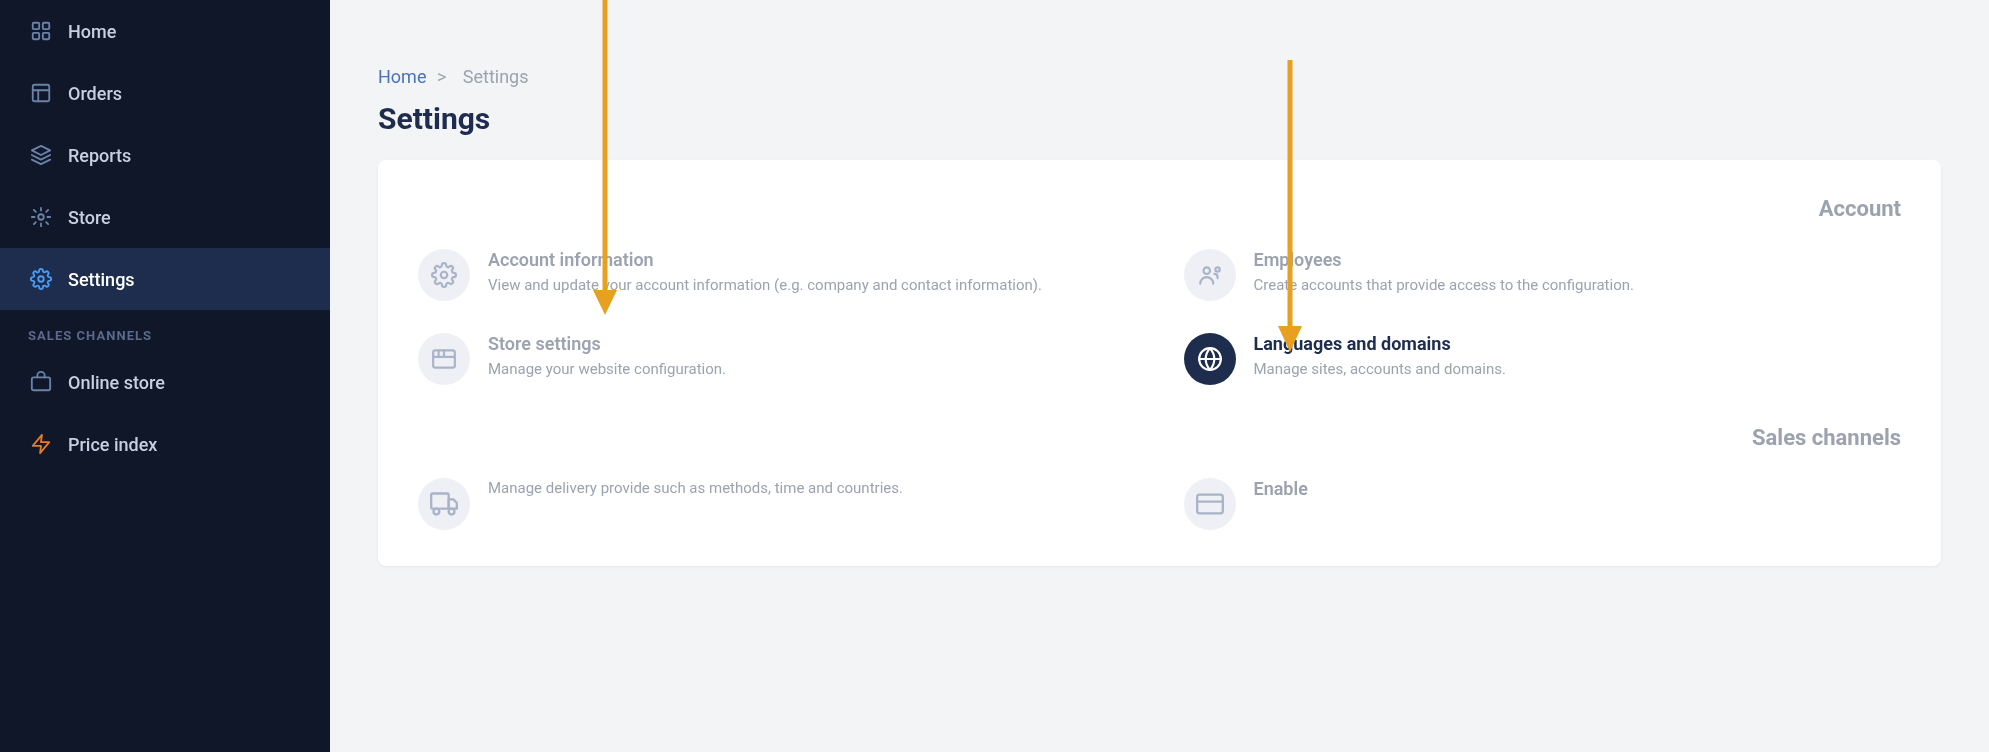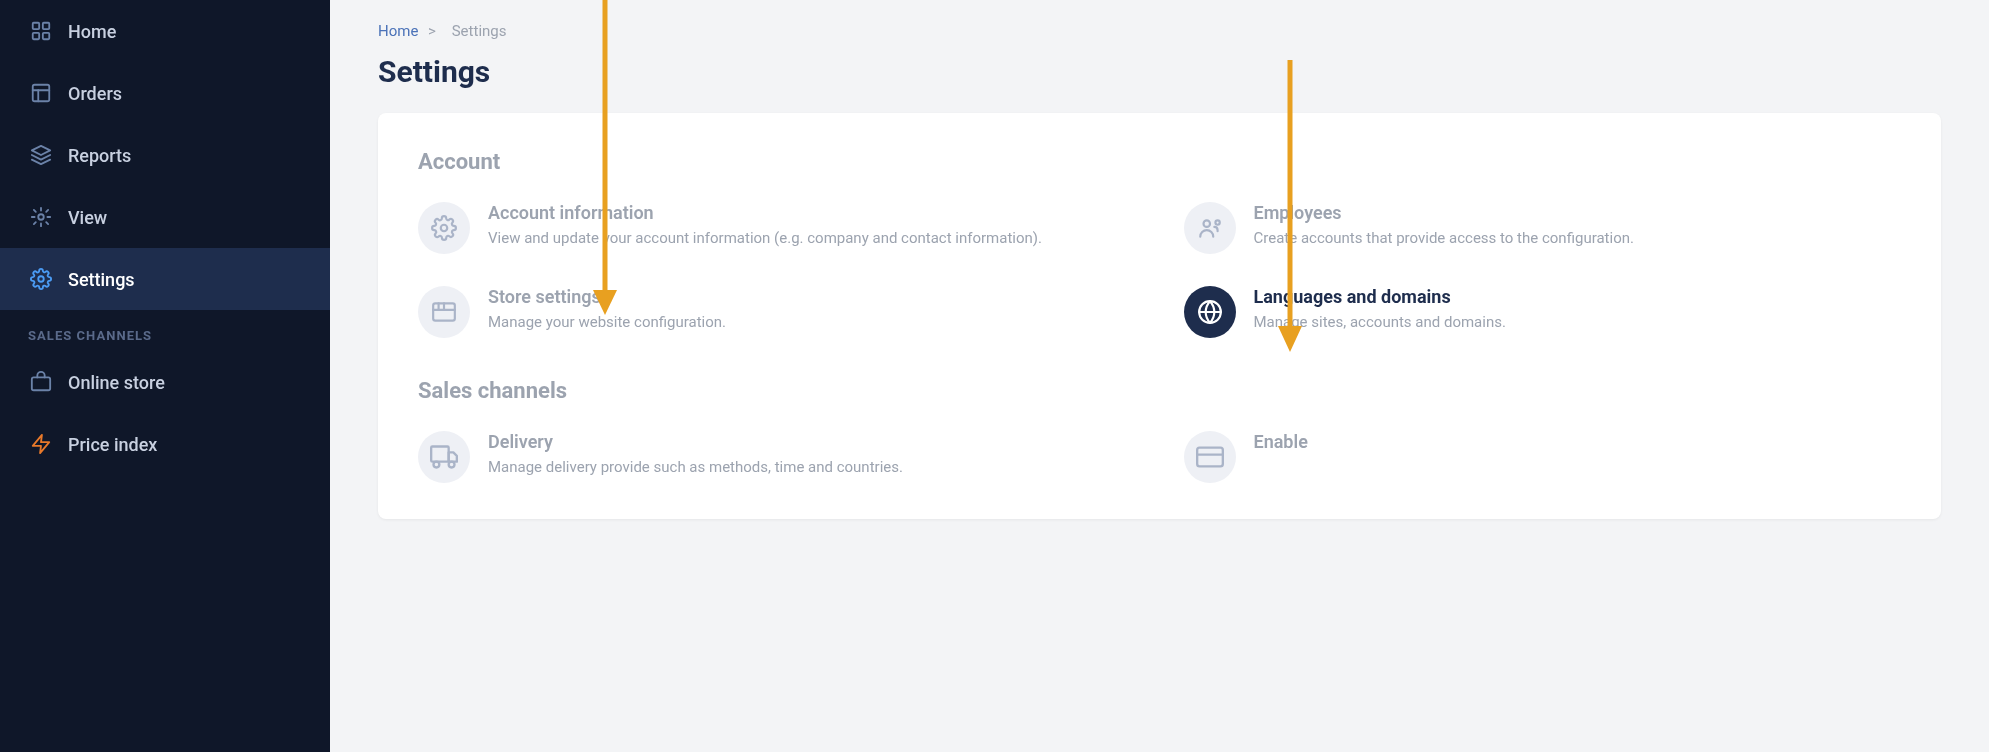--- a/index.html
+++ b/index.html
@@ -62,22 +62,23 @@
     
     .main {
       flex: 1;
       background: #f3f4f6;
       overflow-y: auto;
       position: relative;
     }
 
     .breadcrumb {
       padding: 22px 48px 6px;
-      font-size: 15px;
+      font-size: 18px;
       color: #6b7280;
+      margin-top: 44px;
     }
     .breadcrumb a {
       color: #4b72b8;
       text-decoration: none;
     }
     .breadcrumb span {
       margin: 0 6px;
       color: #9ca3af;
     }
 
@@ -94,20 +95,21 @@
       margin: 0 48px 32px;
       padding: 36px 40px;
       box-shadow: 0 1px 3px rgba(0,0,0,0.06);
     }
 
     .section-title {
       font-size: 22px;
       font-weight: 700;
       color: #9ca3af;
       margin-bottom: 28px;
+      text-align: right;
     }
 
     .settings-grid {
       display: grid;
       grid-template-columns: 1fr 1fr;
       gap: 32px 48px;
     }
 
     .settings-item {
       display: flex;
@@ -201,21 +203,21 @@
 
 
 
   <div class="sidebar-item">
     <span class="sidebar-icon">
       <svg width="22" height="22" viewBox="0 0 24 24" fill="none" stroke="#6b82a8" stroke-width="2" stroke-linecap="round" stroke-linejoin="round">
         <circle cx="12" cy="12" r="3"></circle>
         <path d="M12 2v3M12 19v3M4.22 4.22l2.12 2.12M17.66 17.66l2.12 2.12M2 12h3M19 12h3M4.22 19.78l2.12-2.12M17.66 6.34l2.12-2.12"></path>
       </svg>
     </span>
-    <span>View</span>
+    <span>Store</span>
   </div>
 
   <div class="sidebar-item active">
     <span class="sidebar-icon">
       <svg width="22" height="22" viewBox="0 0 24 24" fill="none" stroke="#4b9cf5" stroke-width="2" stroke-linecap="round" stroke-linejoin="round">
         <circle cx="12" cy="12" r="3"></circle>
         <path d="M19.4 15a1.65 1.65 0 0 0 .33 1.82l.06.06a2 2 0 0 1-2.83 2.83l-.06-.06a1.65 1.65 0 0 0-1.82-.33 1.65 1.65 0 0 0-1 1.51V21a2 2 0 0 1-4 0v-.09A1.65 1.65 0 0 0 9 19.4a1.65 1.65 0 0 0-1.82.33l-.06.06a2 2 0 0 1-2.83-2.83l.06-.06A1.65 1.65 0 0 0 4.68 15a1.65 1.65 0 0 0-1.51-1H3a2 2 0 0 1 0-4h.09A1.65 1.65 0 0 0 4.6 9a1.65 1.65 0 0 0-.33-1.82l-.06-.06a2 2 0 0 1 2.83-2.83l.06.06A1.65 1.65 0 0 0 9 4.68a1.65 1.65 0 0 0 1-1.51V3a2 2 0 0 1 4 0v.09a1.65 1.65 0 0 0 1 1.51 1.65 1.65 0 0 0 1.82-.33l.06-.06a2 2 0 0 1 2.83 2.83l-.06.06A1.65 1.65 0 0 0 19.4 9a1.65 1.65 0 0 0 1.51 1H21a2 2 0 0 1 0 4h-.09a1.65 1.65 0 0 0-1.51 1z"></path>
       </svg>
     </span>
     <span>Settings</span>
@@ -335,21 +337,20 @@
       <div class="settings-item">
         <div class="settings-item-icon">
           <svg width="28" height="28" viewBox="0 0 24 24" fill="none" stroke="#aab4c8" stroke-width="2" stroke-linecap="round" stroke-linejoin="round">
             <rect x="1" y="3" width="15" height="13" rx="1"></rect>
             <polygon points="16,8 20,8 23,11 23,16 16,16 16,8"></polygon>
             <circle cx="5.5" cy="18.5" r="2.5"></circle>
             <circle cx="18.5" cy="18.5" r="2.5"></circle>
           </svg>
         </div>
         <div class="settings-item-text">
-          <h3>Delivery</h3>
           <p>Manage delivery provide such as methods, time and countries.</p>
         </div>
       </div>
 
       <div class="settings-item">
         <div class="settings-item-icon">
           <svg width="28" height="28" viewBox="0 0 24 24" fill="none" stroke="#aab4c8" stroke-width="2" stroke-linecap="round" stroke-linejoin="round">
             <rect x="1" y="4" width="22" height="16" rx="2"></rect>
             <line x1="1" y1="10" x2="23" y2="10"></line>
           </svg>

